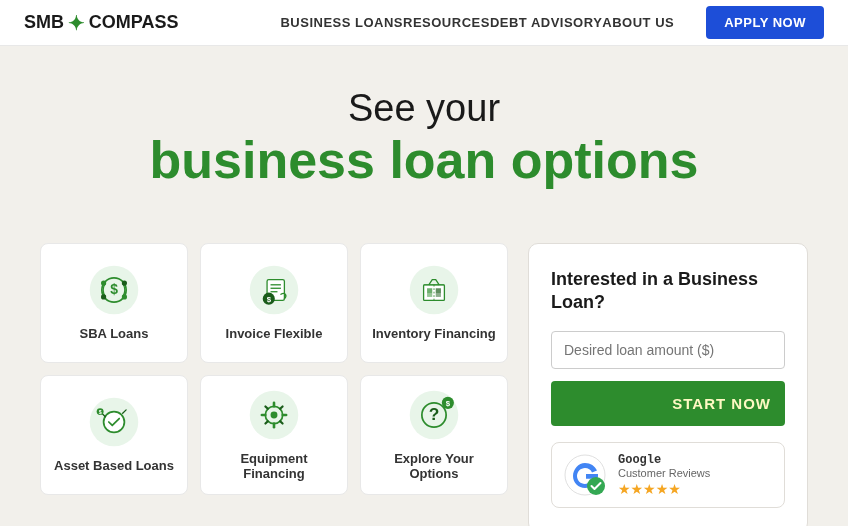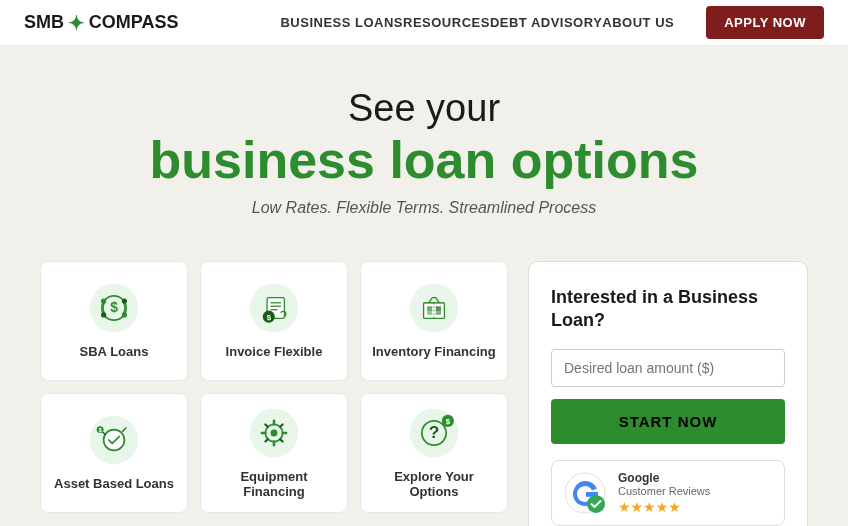--- a/index.html
+++ b/index.html
@@ -42,21 +42,21 @@
     }
     nav a {
       font-size: 13px;
       font-weight: 600;
       color: #333;
       text-decoration: none;
       letter-spacing: 0.5px;
       text-transform: uppercase;
     }
     .apply-btn {
-      background: #7f1d1d;
+      background: #1d4ed8;
       color: #fff;
       border: none;
       padding: 9px 18px;
       font-size: 13px;
       font-weight: 700;
       letter-spacing: 0.5px;
       border-radius: 4px;
       cursor: pointer;
       text-transform: uppercase;
     }
@@ -148,30 +148,31 @@
       border-radius: 4px;
       padding: 10px 12px;
       font-size: 14px;
       color: #6d28d9;
       outline: none;
       margin-bottom: 12px;
     }
     .start-btn {
       width: 100%;
       background: #2d8c2d;
-      color: #000000;
+      color: #fef9c3;
       border: none;
       padding: 14px;
       font-size: 15px;
       font-weight: 700;
       border-radius: 4px;
       cursor: pointer;
       letter-spacing: 1px;
       text-transform: uppercase;
       margin-bottom: 16px;
+      text-align: right;
     }
 
     
     .google-reviews {
       display: flex;
       align-items: center;
       gap: 12px;
       border: 1px solid #e0ddd8;
       border-radius: 8px;
       padding: 10px 12px;
@@ -182,20 +183,21 @@
       flex-shrink: 0;
     }
     .reviews-text {
       display: flex;
       flex-direction: column;
     }
     .reviews-brand {
       font-size: 12px;
       font-weight: 700;
       color: #333;
+      font-family: Liberation Mono, monospace;
     }
     .reviews-subtitle {
       font-size: 11px;
       color: #666;
       margin-bottom: 2px;
     }
     .stars {
       color: #f5a623;
       font-size: 14px;
     }
@@ -216,21 +218,20 @@
     <a href="#">RESOURCES</a>
     <a href="#">DEBT ADVISORY</a>
     <a href="#">ABOUT US</a>
   </nav>
   <button class="apply-btn">APPLY NOW</button>
 </header>
 
 <div class="hero">
   <div class="hero-subtitle">See your</div>
   <div class="hero-title">business loan options</div>
-  <div class="hero-tagline">Low Rates. Flexible Terms. Streamlined Process</div>
 </div>
 
 <div class="main-content">
 
   <div class="cards-grid">
 
     <div class="card">
       <svg class="card-icon" viewBox="0 0 60 60" fill="none" xmlns="http://www.w3.org/2000/svg">
         <circle cx="30" cy="30" r="28" fill="#e8f5e9"></circle>
         <circle cx="30" cy="30" r="14" stroke="#2d8c2d" stroke-width="2" fill="none"></circle>

